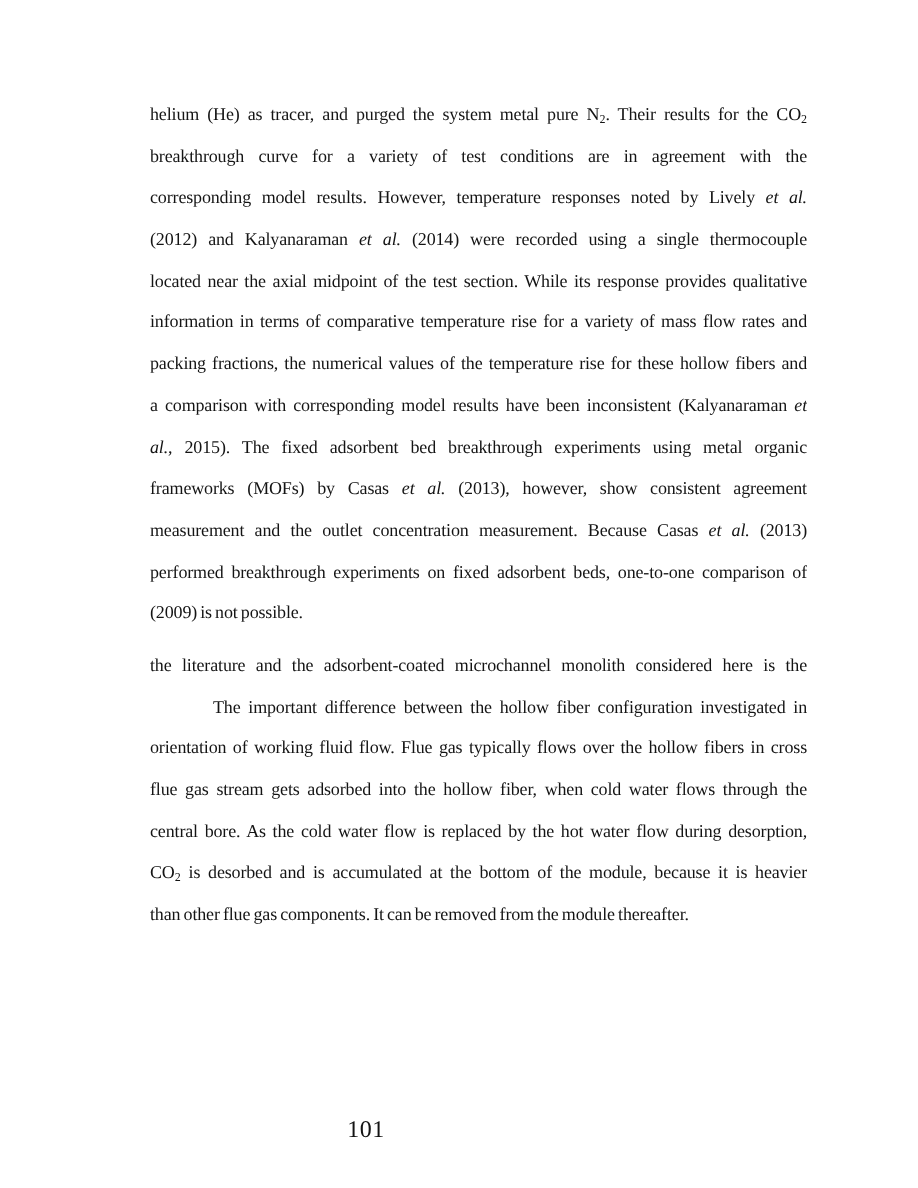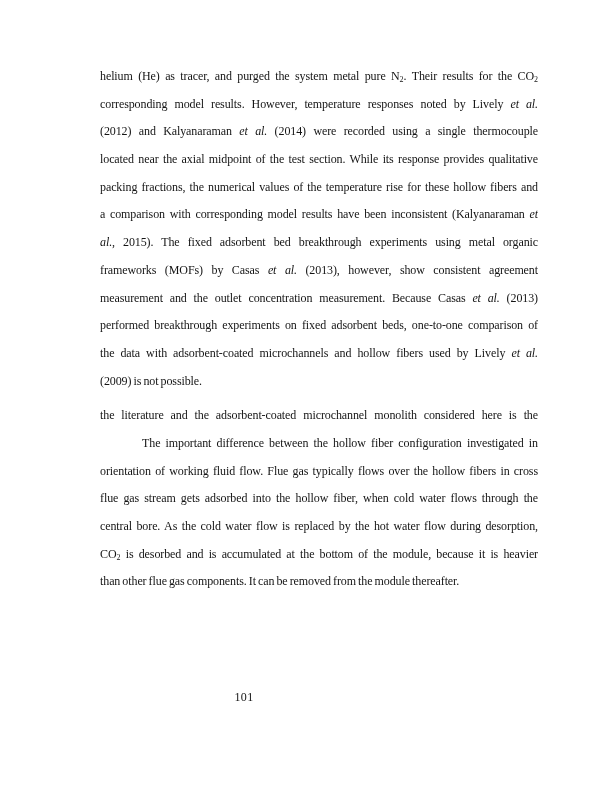--- a/index.html
+++ b/index.html
@@ -37,45 +37,46 @@
   }
   .line.indent { text-indent: 42px; }
   .it { font-style: italic; margin-top: 36px; }
   .sub {
     font-size: 8px;
     vertical-align: -2px;
     letter-spacing: 0;
   }
   .page-number {
     position: absolute;
-    top: 690px;
+    top: 745px;
     left: 0;
     width: 488px;
     text-align: center;
-    font-size: 12px;
+    font-size: 16px;
     letter-spacing: 0.3px;
   }
 </style>
 </head>
 <body>
 
 <div class="page">
   <div class="body-text">
       <div class="paragraph">
         <div class="line"><span>helium (He) as tracer, and purged the system metal pure N</span><span class="sub">2</span><span>. Their results for the CO</span><span class="sub">2</span></div>
+        <div class="line"><span>breakthrough curve for a variety of test conditions are in agreement with the</span></div>
         <div class="line"><span>corresponding model results. However, temperature responses noted by Lively </span><span class="it">et al.</span></div>
         <div class="line"><span>(2012) and Kalyanaraman </span><span class="it">et al.</span><span> (2014) were recorded using a single thermocouple</span></div>
         <div class="line"><span>located near the axial midpoint of the test section. While its response provides qualitative</span></div>
+        <div class="line"><span>information in terms of comparative temperature rise for a variety of mass flow rates and</span></div>
         <div class="line"><span>packing fractions, the numerical values of the temperature rise for these hollow fibers and</span></div>
         <div class="line"><span>a comparison with corresponding model results have been inconsistent (Kalyanaraman </span><span class="it">et</span></div>
         <div class="line"><span class="it">al.</span><span>, 2015). The fixed adsorbent bed breakthrough experiments using metal organic</span></div>
         <div class="line"><span>frameworks (MOFs) by Casas </span><span class="it">et al.</span><span> (2013), however, show consistent agreement</span></div>
         <div class="line"><span>measurement and the outlet concentration measurement. Because Casas </span><span class="it">et al.</span><span> (2013)</span></div>
         <div class="line"><span>performed breakthrough experiments on fixed adsorbent beds, one-to-one comparison of</span></div>
-        <div class="line"><span>the data with adsorbent-coated microchannels and hollow fibers used by Lively </span><span class="it">et al.</span></div>
         <div class="line last"><span>(2009) is not possible.</span></div>
       </div>
       <div class="paragraph">
         <div class="line"><span>the literature and the adsorbent-coated microchannel monolith considered here is the</span></div>
         <div class="line indent"><span>The important difference between the hollow fiber configuration investigated in</span></div>
         <div class="line"><span>orientation of working fluid flow. Flue gas typically flows over the hollow fibers in cross</span></div>
         <div class="line"><span>flue gas stream gets adsorbed into the hollow fiber, when cold water flows through the</span></div>
         <div class="line"><span>central bore. As the cold water flow is replaced by the hot water flow during desorption,</span></div>
         <div class="line"><span>CO</span><span class="sub">2</span><span> is desorbed and is accumulated at the bottom of the module, because it is heavier</span></div>
         <div class="line last"><span>than other flue gas components. It can be removed from the module thereafter.</span></div>

